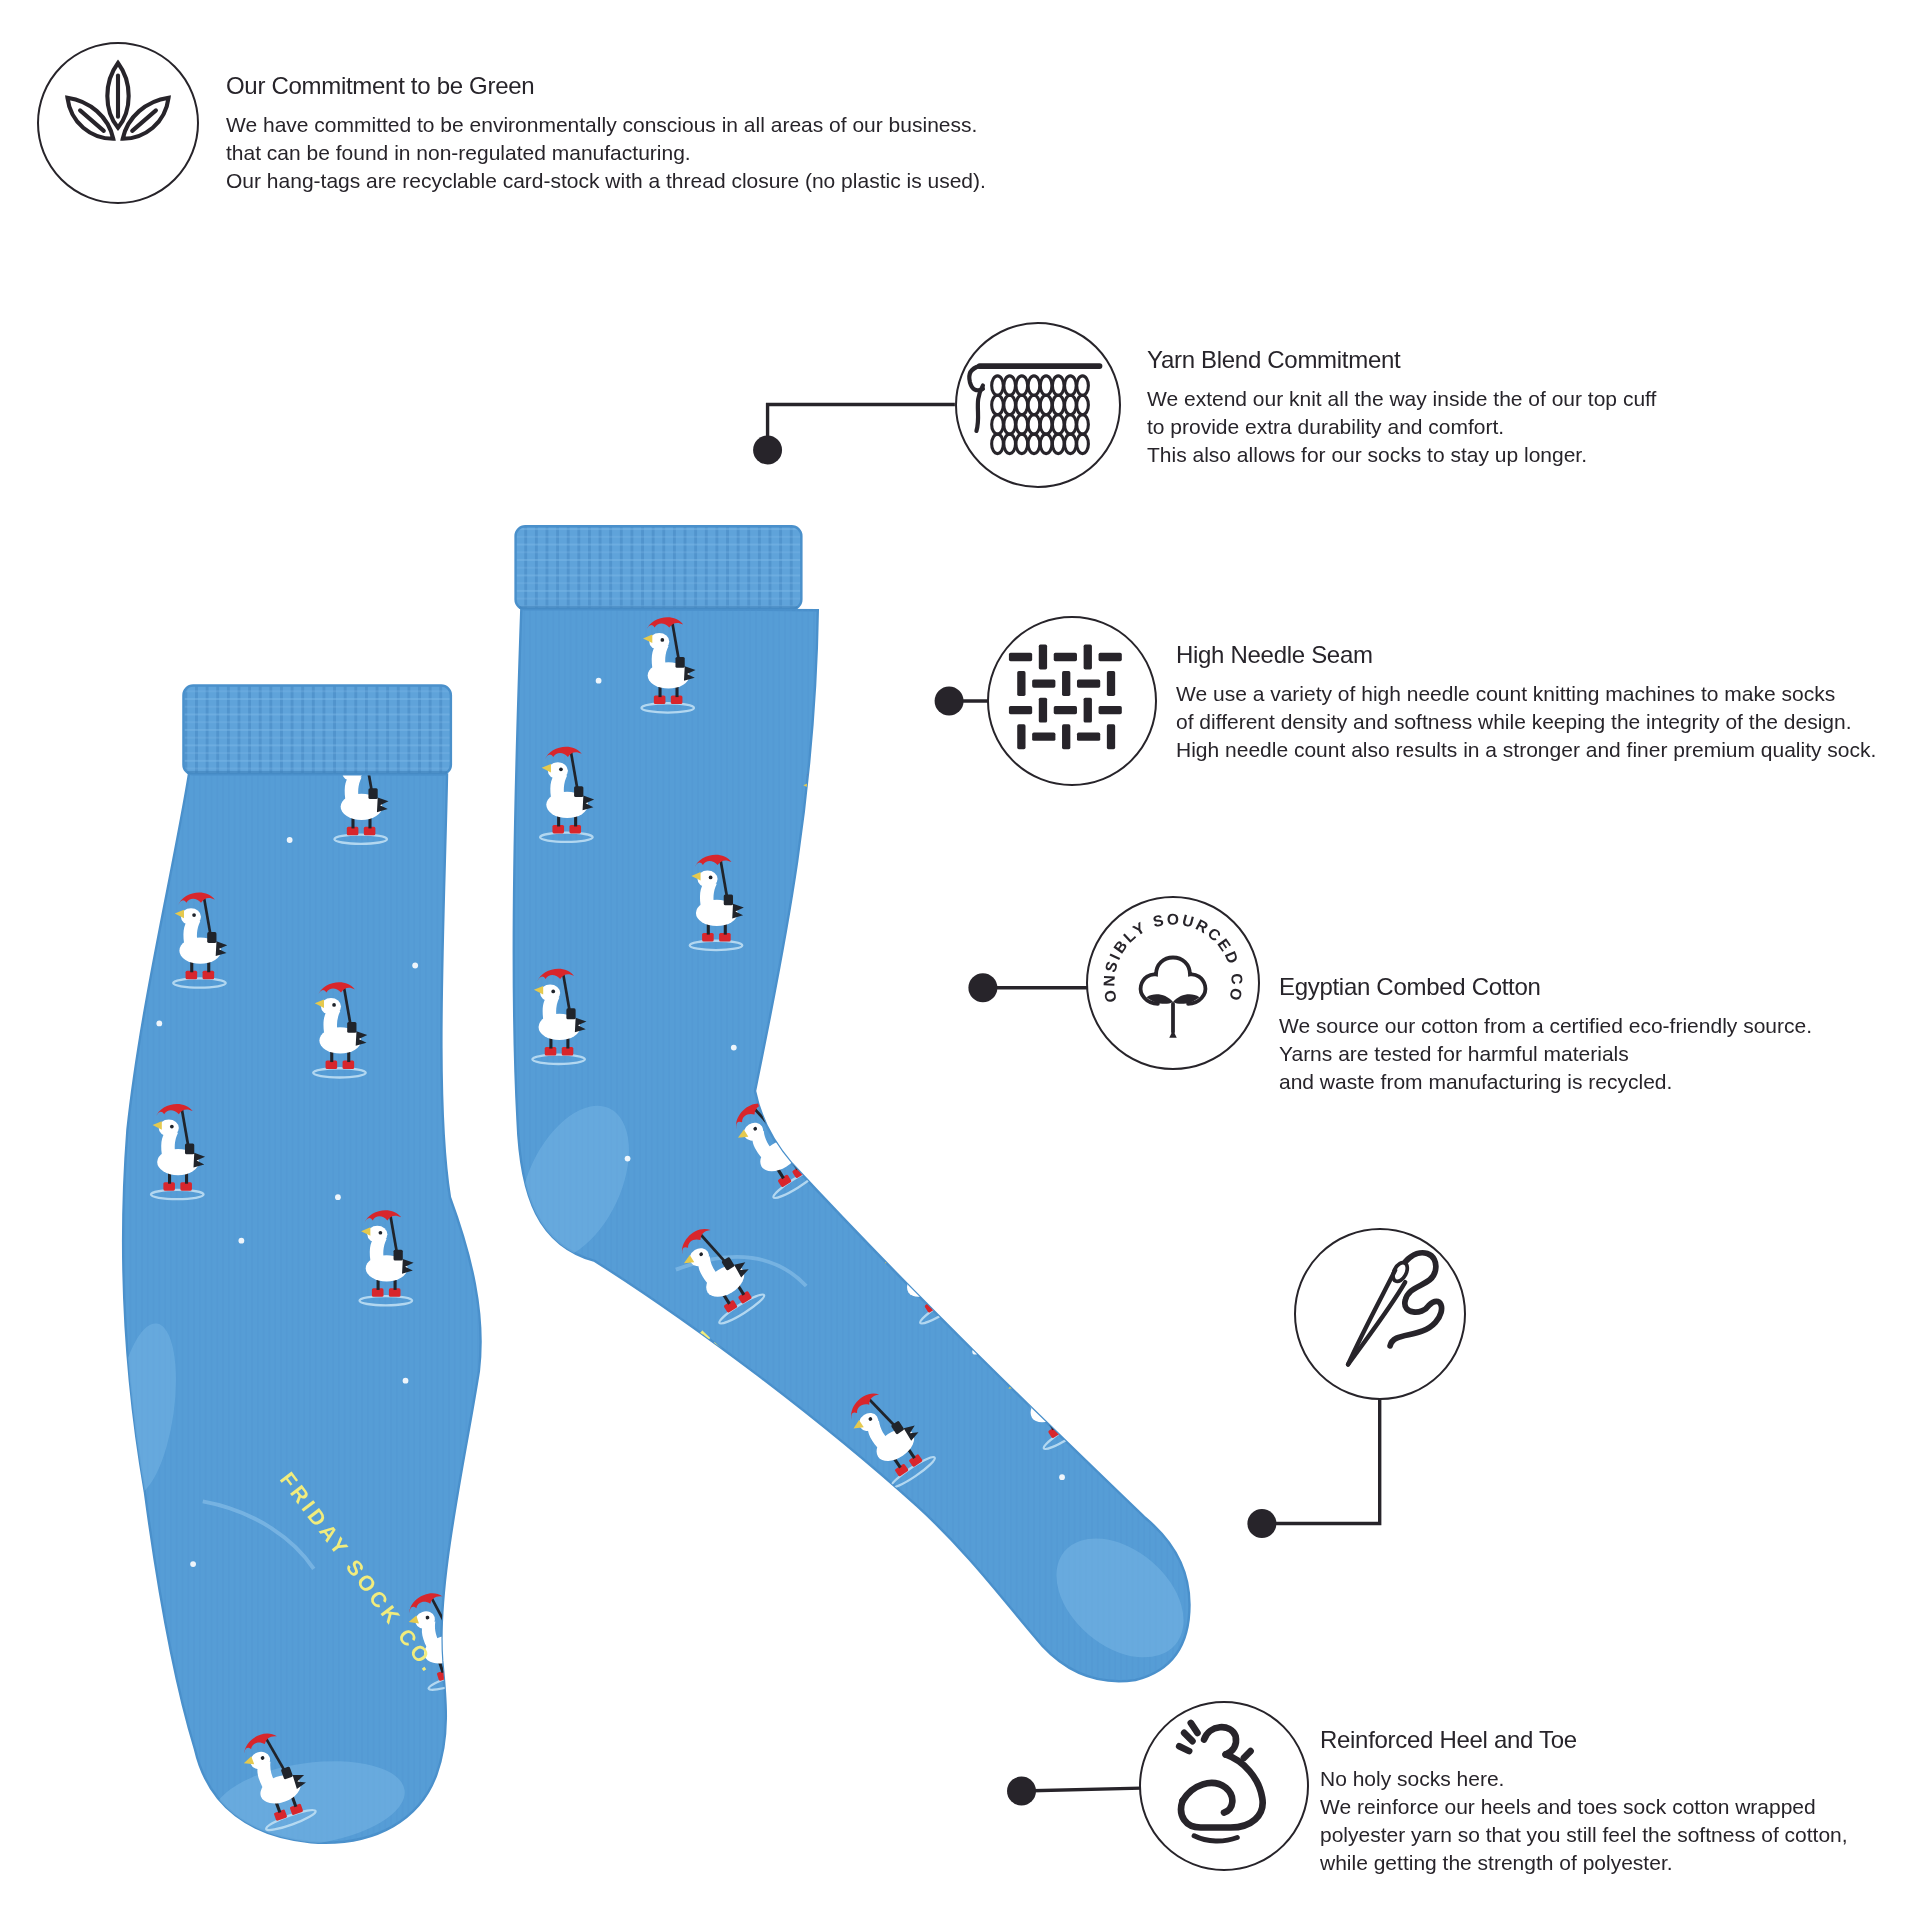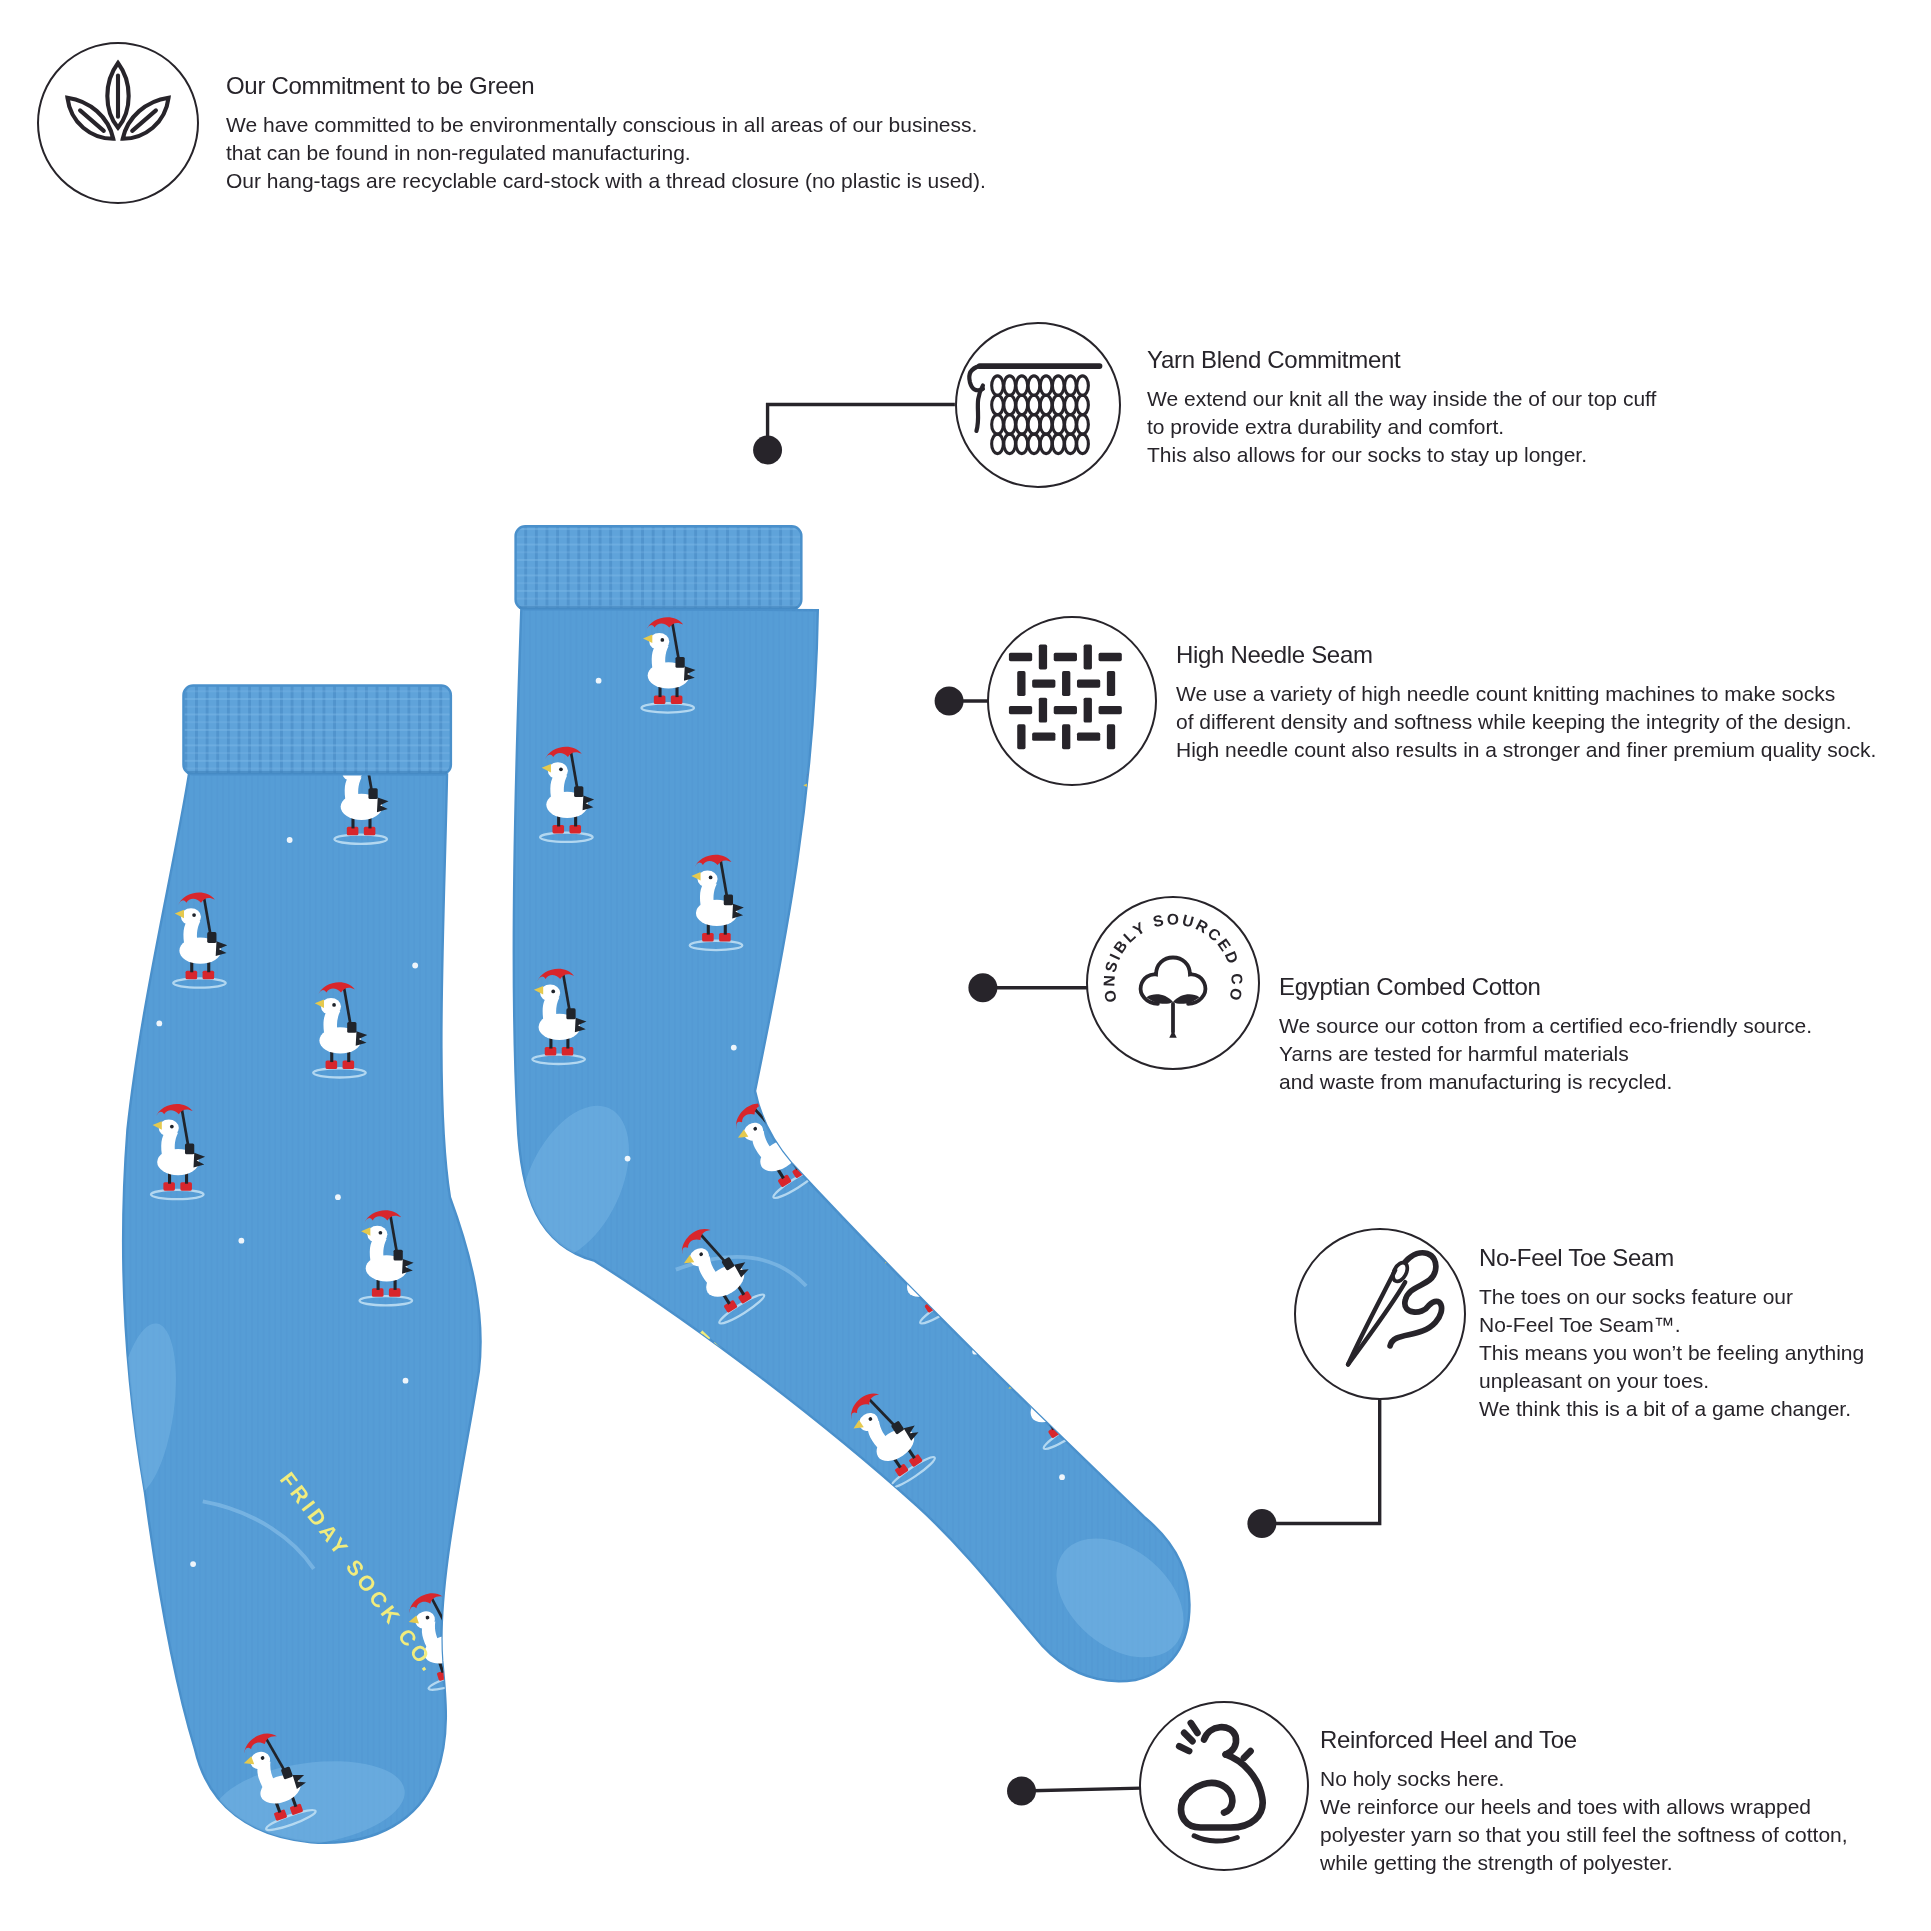--- a/index.html
+++ b/index.html
@@ -289,31 +289,23 @@
     <div class="sec-line">High needle count also results in a stronger and finer premium quality sock.</div>
   </div>
 
   <div class="section" style="left:1279px;top:969px;width:647px">
     <div class="sec-title">Egyptian Combed Cotton</div>
     <div class="sec-line">We source our cotton from a certified eco-friendly source.</div>
     <div class="sec-line">Yarns are tested for harmful materials</div>
     <div class="sec-line">and waste from manufacturing is recycled.</div>
   </div>
 
-  <div class="section" style="left:1479px;top:1240px;width:449px">
-    <div class="sec-title">No-Feel Toe Seam</div>
-    <div class="sec-line">The toes on our socks feature our</div>
-    <div class="sec-line">No-Feel Toe Seam™.</div>
-    <div class="sec-line">This means you won’t be feeling anything</div>
-    <div class="sec-line">unpleasant on your toes.</div>
-    <div class="sec-line">We think this is a bit of a game changer.</div>
-  </div>
 
   <div class="section" style="left:1320px;top:1722px;width:608px">
     <div class="sec-title">Reinforced Heel and Toe</div>
     <div class="sec-line">No holy socks here.</div>
-    <div class="sec-line">We reinforce our heels and toes with allows wrapped</div>
+    <div class="sec-line">We reinforce our heels and toes sock cotton wrapped</div>
     <div class="sec-line">polyester yarn so that you still feel the softness of cotton,</div>
     <div class="sec-line">while getting the strength of polyester.</div>
   </div>
 
 </div>
 
 
 </body></html>

